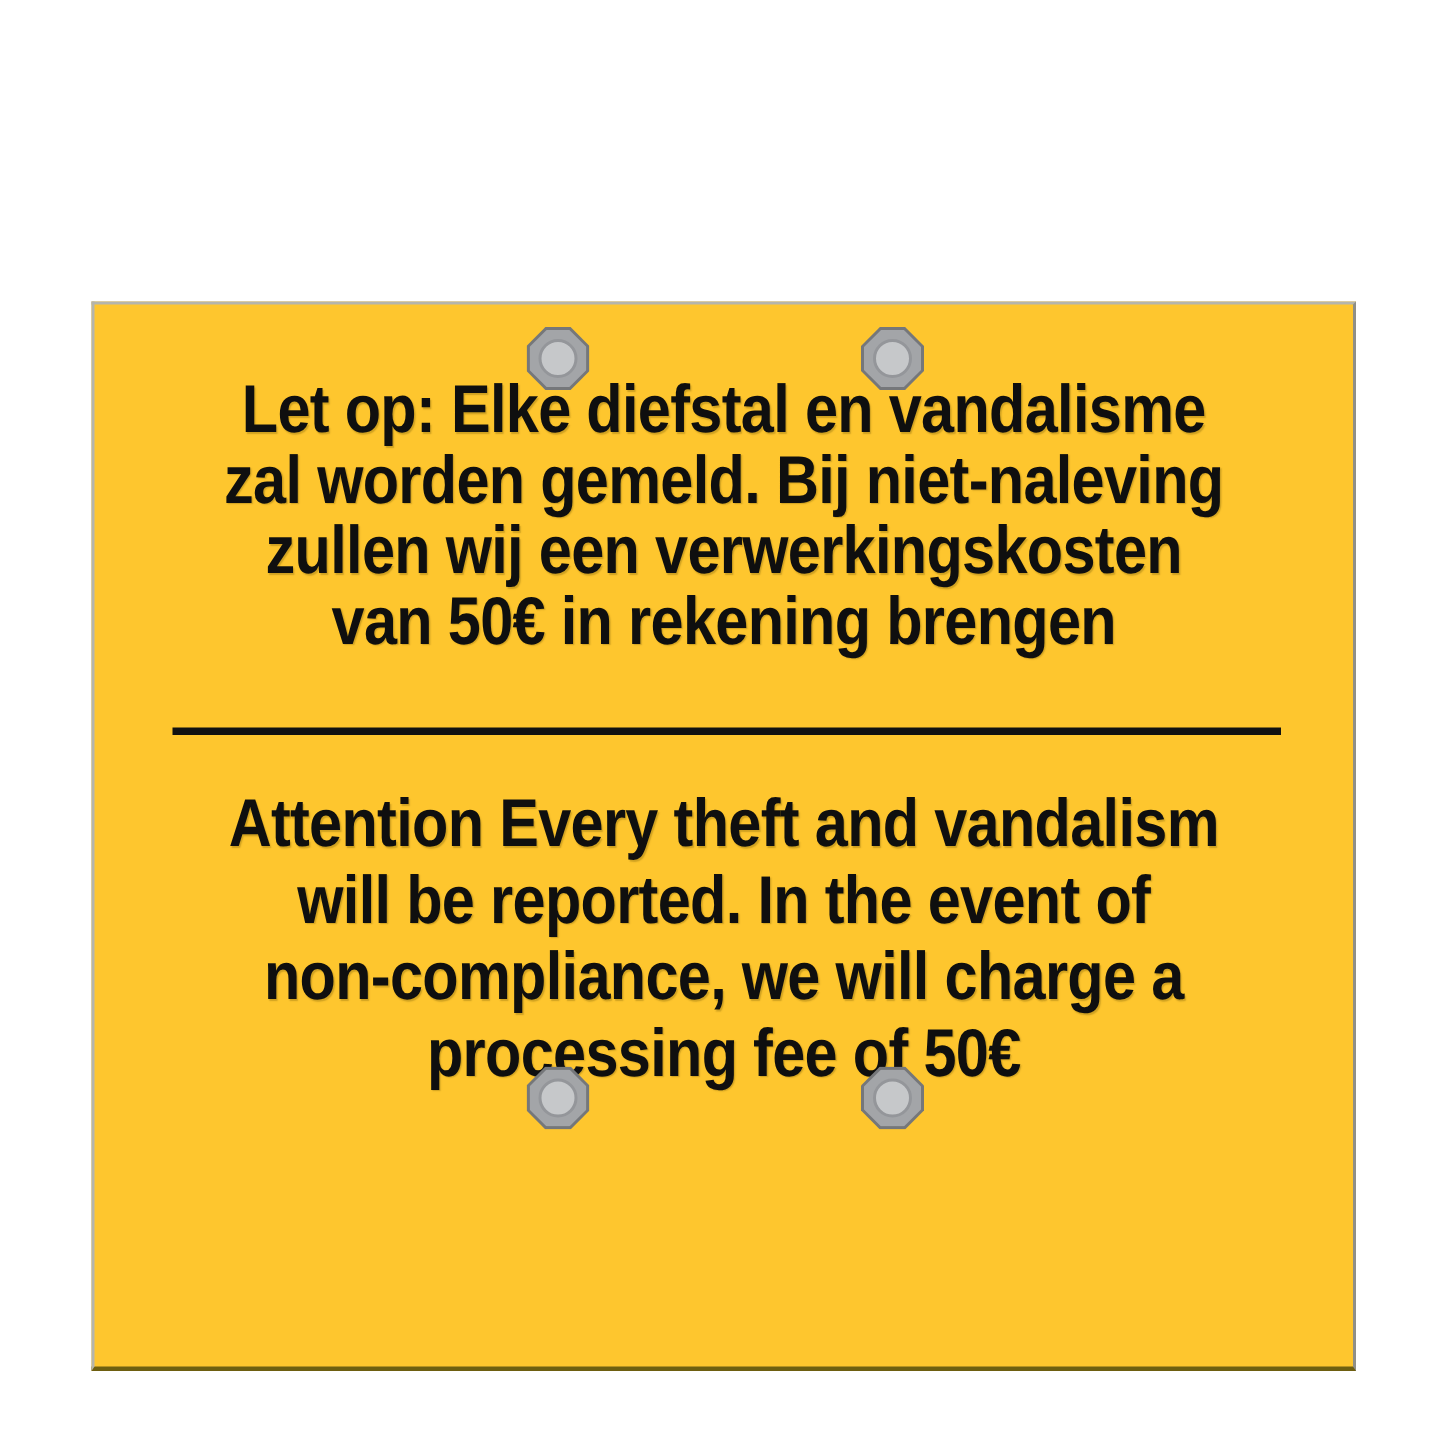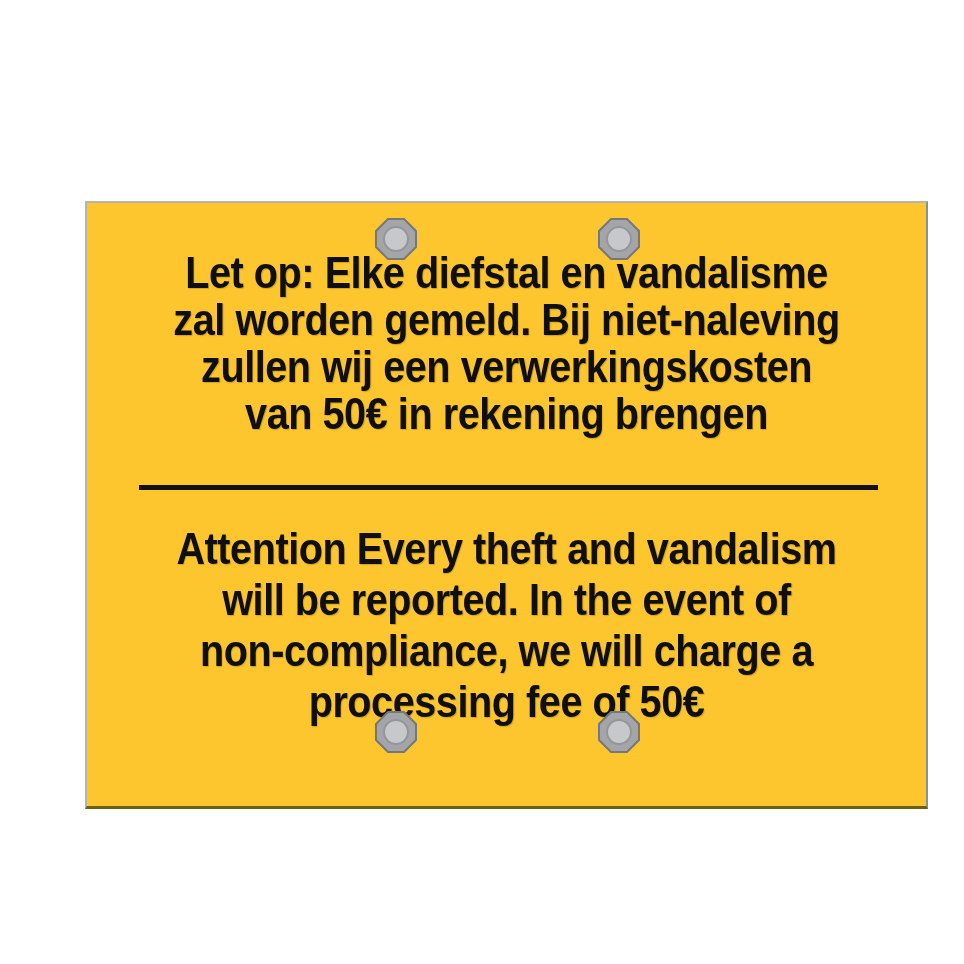--- a/index.html
+++ b/index.html
@@ -13,27 +13,26 @@
     width: 964px;
     height: 964px;
     background: #ffffff;
     overflow: hidden;
   }
   .sign {
     position: absolute;
     left: 61px;
     top: 201px;
     width: 843px;
-    height: 608px;
+    height: 713px;
     box-sizing: border-box;
     border-top: 2px solid #b5b5ab;
     border-left: 2px solid #b5b5ab;
     border-right: 2px solid #8f8f87;
     border-bottom: 3px solid #6e5f10;
-    margin-left: 24px;
   }
   .sign-text {
     position: absolute;
     left: 0;
     width: 100%;
     text-align: center;
     font-weight: bold;
     font-size: 45px;
     color: #0f0f0f;
     letter-spacing: -0.5px;

